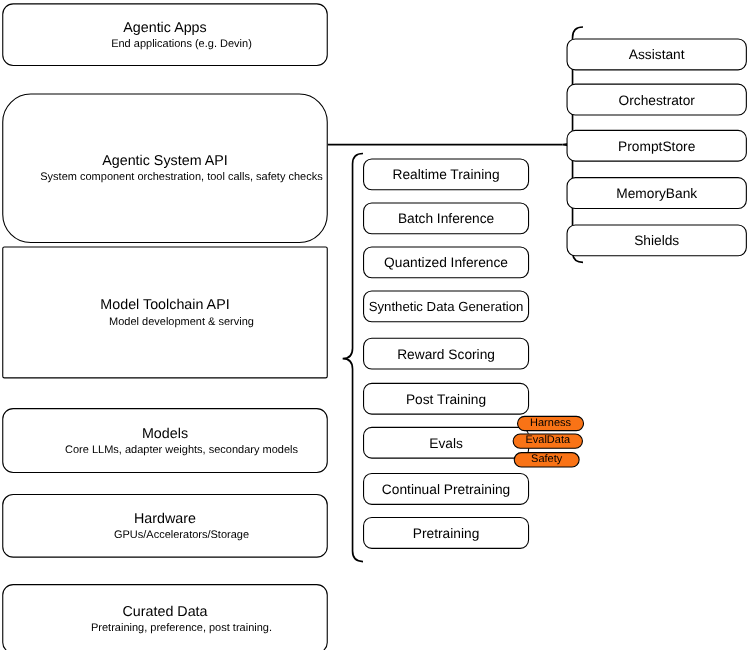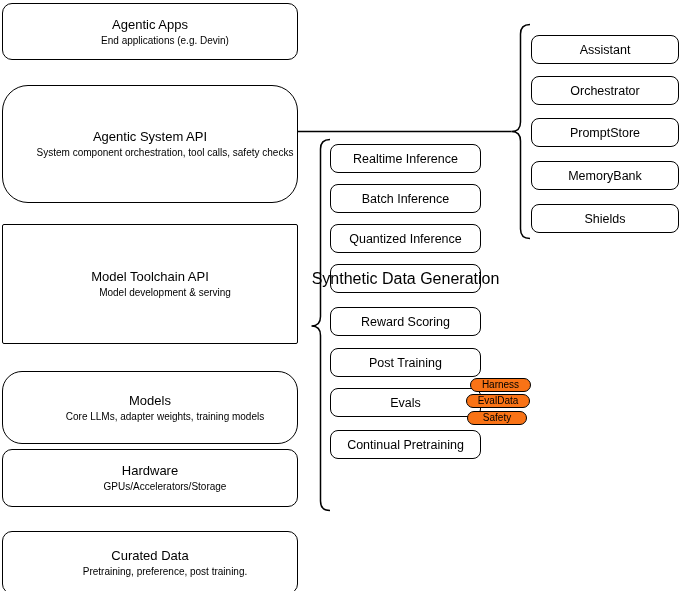--- a/index.html
+++ b/index.html
@@ -66,22 +66,22 @@
     font-size: 12.5px;
     white-space: nowrap;
     text-align: center;
   }
   .mbox {
     left: 330px;
     width: 151px;
     height: 29px;
   }
   .rbox {
-    left: 531px;
-    width: 148px;
+    left: 515px;
+    width: 164px;
     height: 29px;
   }
   
   .pill {
     position: absolute;
     height: 14px;
     border: 1.3px solid #000000;
     border-radius: 8px;
     background: #f97316;
     box-sizing: border-box;
@@ -103,53 +103,54 @@
     <path d="M 298 131.5 L 511.5 131.5"></path>
     <path d="M 530 24.5 Q 520.5 24.5 520.5 34 L 520.5 122 Q 520.5 131.5 511.5 131.5 Q 520.5 131.5 520.5 141 L 520.5 229 Q 520.5 238.5 530 238.5"></path>
     <path d="M 330 139.5 Q 320.5 139.5 320.5 149 L 320.5 316.5 Q 320.5 326 311.5 326 Q 320.5 326 320.5 335.5 L 320.5 501 Q 320.5 510.5 330 510.5"></path>
   </svg>
 
   <div class="lbox" style="top:3px;height:57px;border-radius:10px">
     <div class="ltitle">Agentic Apps</div>
     <div class="lsub">End applications (e.g. Devin)</div>
   </div>
 
-  <div class="lbox" style="top:85px;height:118px;border-radius:26px">
+  <div class="lbox" style="top:85px;height:136px;border-radius:26px">
     <div class="ltitle">Agentic System API</div>
     <div class="lsub">System component orchestration, tool calls, safety checks</div>
   </div>
 
   <div class="lbox" style="top:224px;height:120px;border-radius:2px">
     <div class="ltitle">Model Toolchain API</div>
     <div class="lsub">Model development &amp; serving</div>
   </div>
 
-  <div class="lbox" style="top:371px;height:73px;border-radius:20px">
+  <div class="lbox" style="top:371px;height:59px;border-radius:10px">
     <div class="ltitle">Models</div>
-    <div class="lsub">Core LLMs, adapter weights, training models</div>
+    <div class="lsub">Core LLMs, adapter weights, secondary models</div>
   </div>
 
   <div class="lbox" style="top:449px;height:58px;border-radius:10px">
     <div class="ltitle">Hardware</div>
     <div class="lsub">GPUs/Accelerators/Storage</div>
   </div>
 
   <div class="lbox" style="top:531px;height:63px;border-radius:10px">
     <div class="ltitle">Curated Data</div>
     <div class="lsub">Pretraining, preference, post training.</div>
   </div>
 
-  <div class="mbox" style="top:144px">Realtime Inference</div>
+  <div class="mbox" style="top:144px">Realtime Training</div>
   <div class="mbox" style="top:184px">Batch Inference</div>
   <div class="mbox" style="top:224px">Quantized Inference</div>
-  <div class="mbox" style="top:264px;font-size:16px">Synthetic Data Generation</div>
+  <div class="mbox" style="top:264px;font-size:12px">Synthetic Data Generation</div>
   <div class="mbox" style="top:307px">Reward Scoring</div>
   <div class="mbox" style="top:348px">Post Training</div>
   <div class="mbox" style="top:388px">Evals</div>
   <div class="mbox" style="top:430px">Continual Pretraining</div>
+  <div class="mbox" style="top:470px">Pretraining</div>
 
   <div class="pill" style="left:470px;top:378px;width:61px">Harness</div>
   <div class="pill" style="left:466px;top:394px;width:64px">EvalData</div>
   <div class="pill" style="left:467px;top:411px;width:60px">Safety</div>
 
   <div class="rbox" style="top:35px">Assistant</div>
   <div class="rbox" style="top:76px">Orchestrator</div>
   <div class="rbox" style="top:118px">PromptStore</div>
   <div class="rbox" style="top:204px">Shields</div>
   <div class="rbox" style="top:161px">MemoryBank</div>

